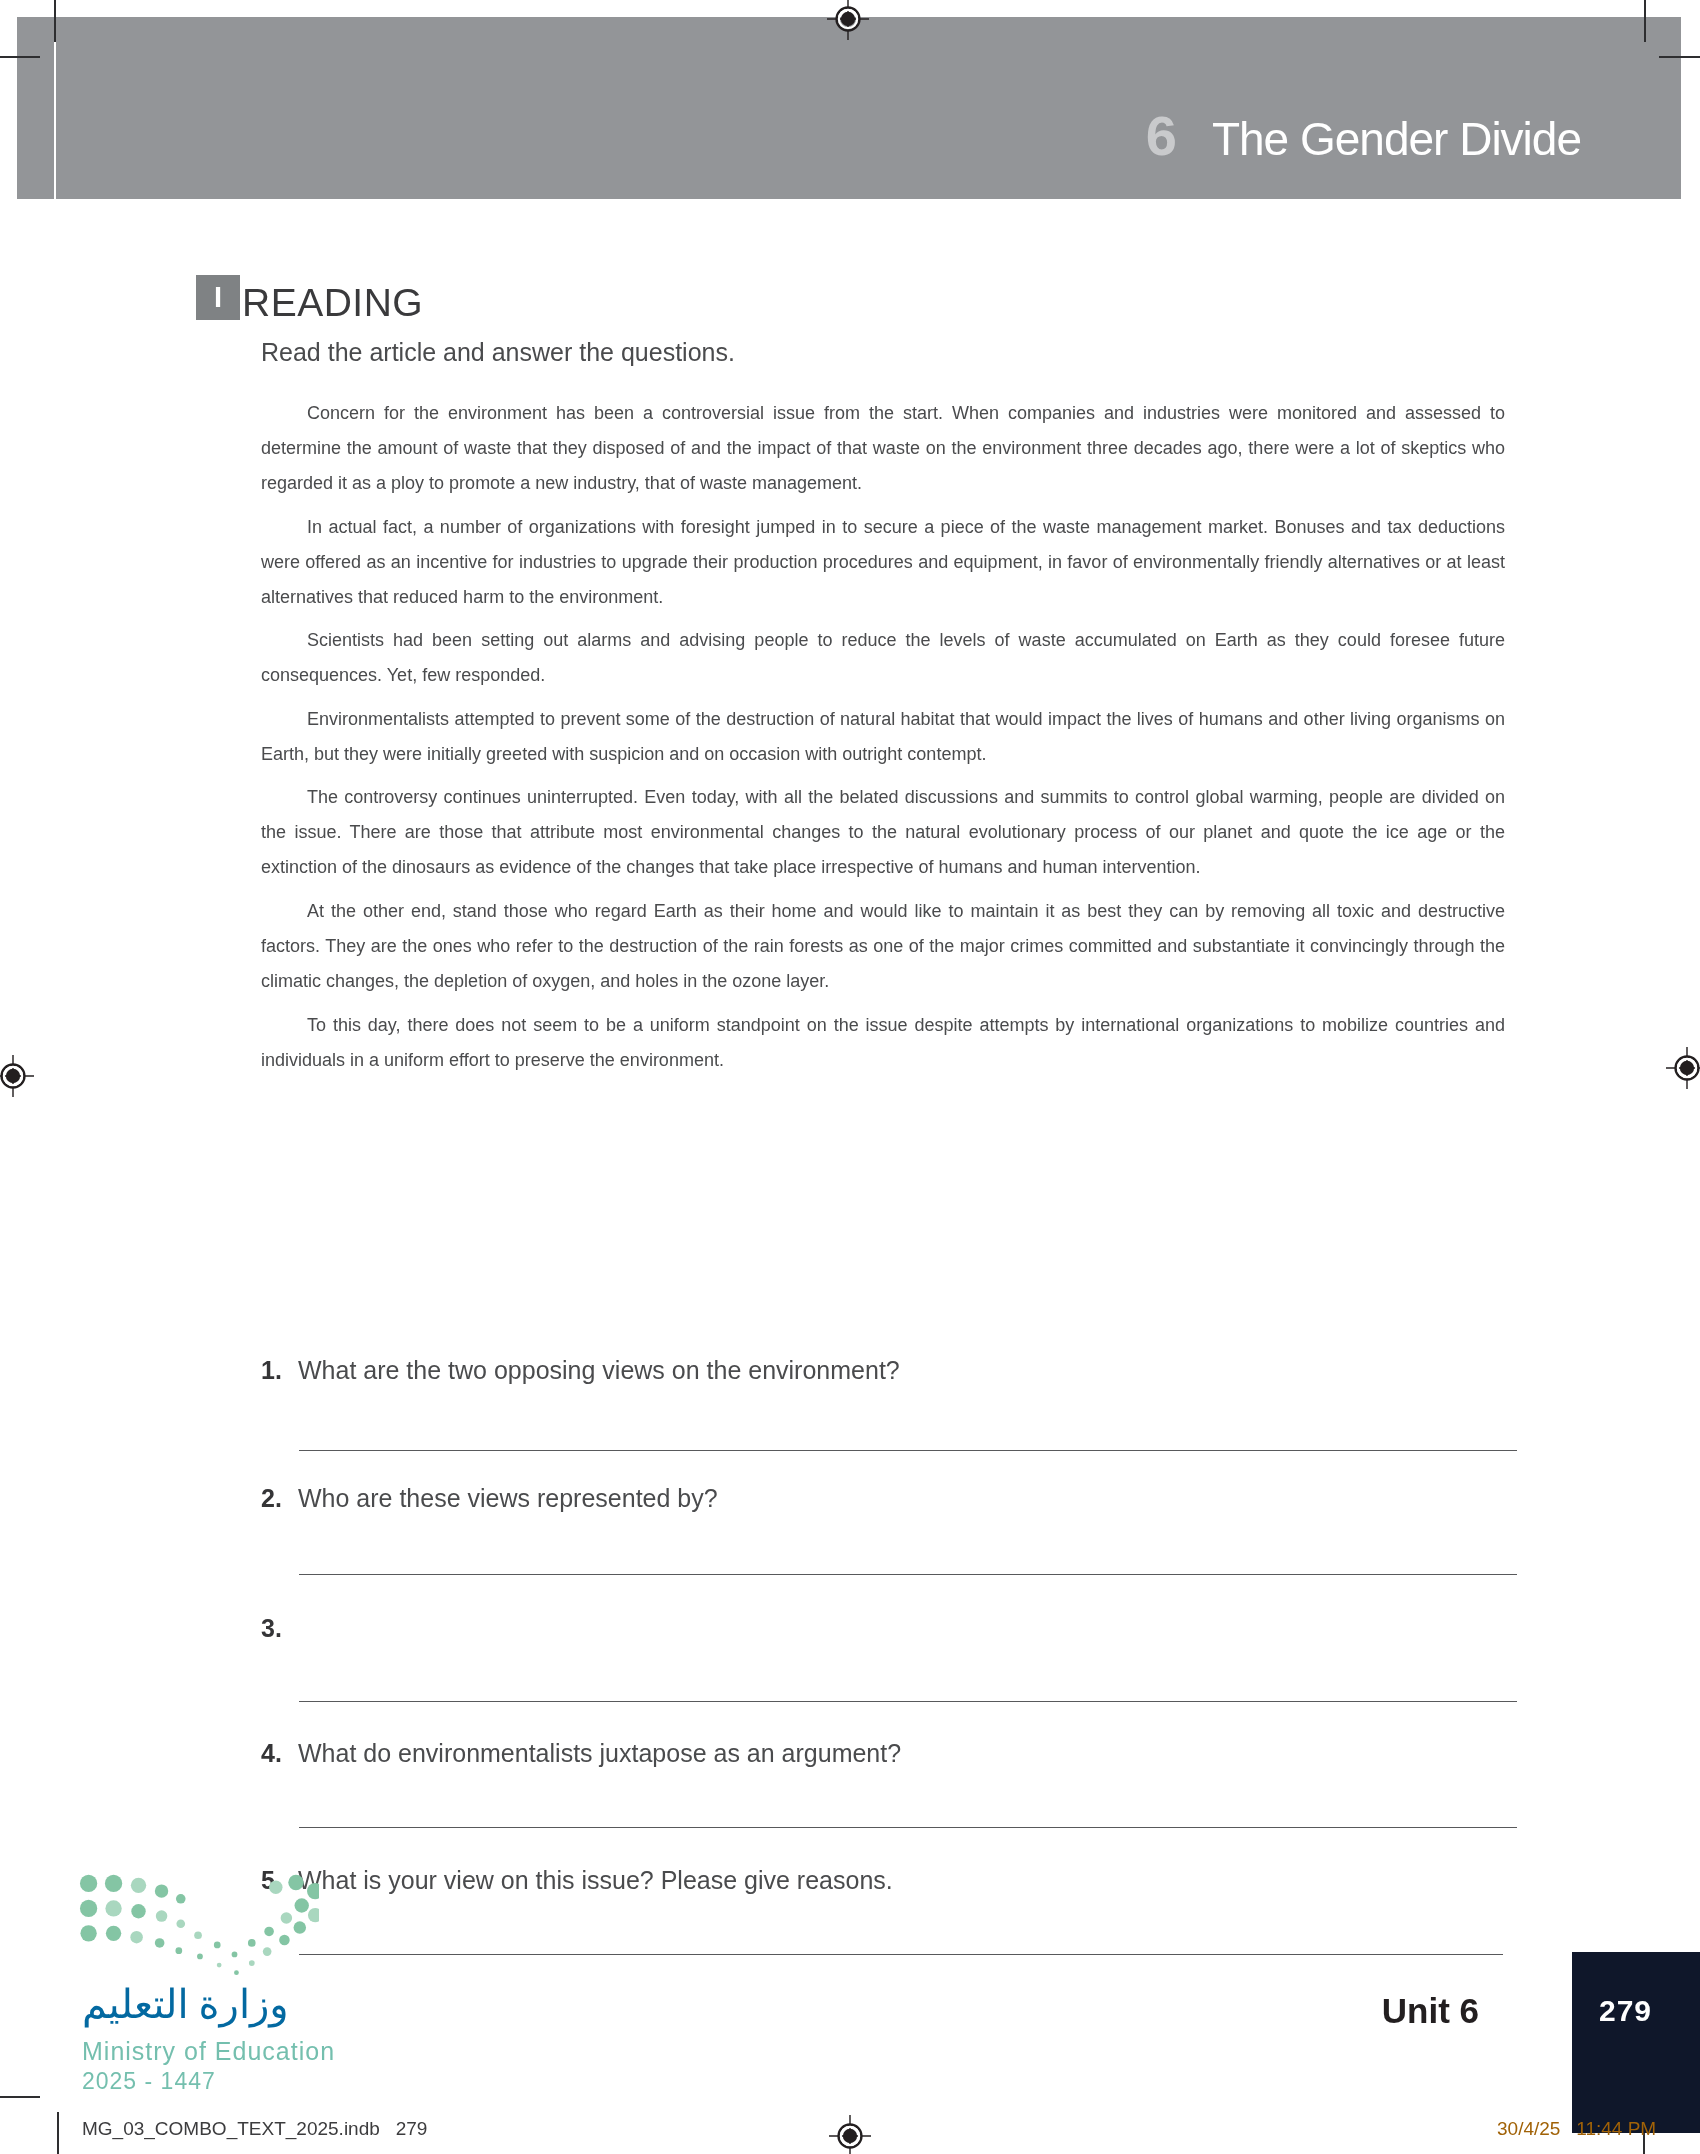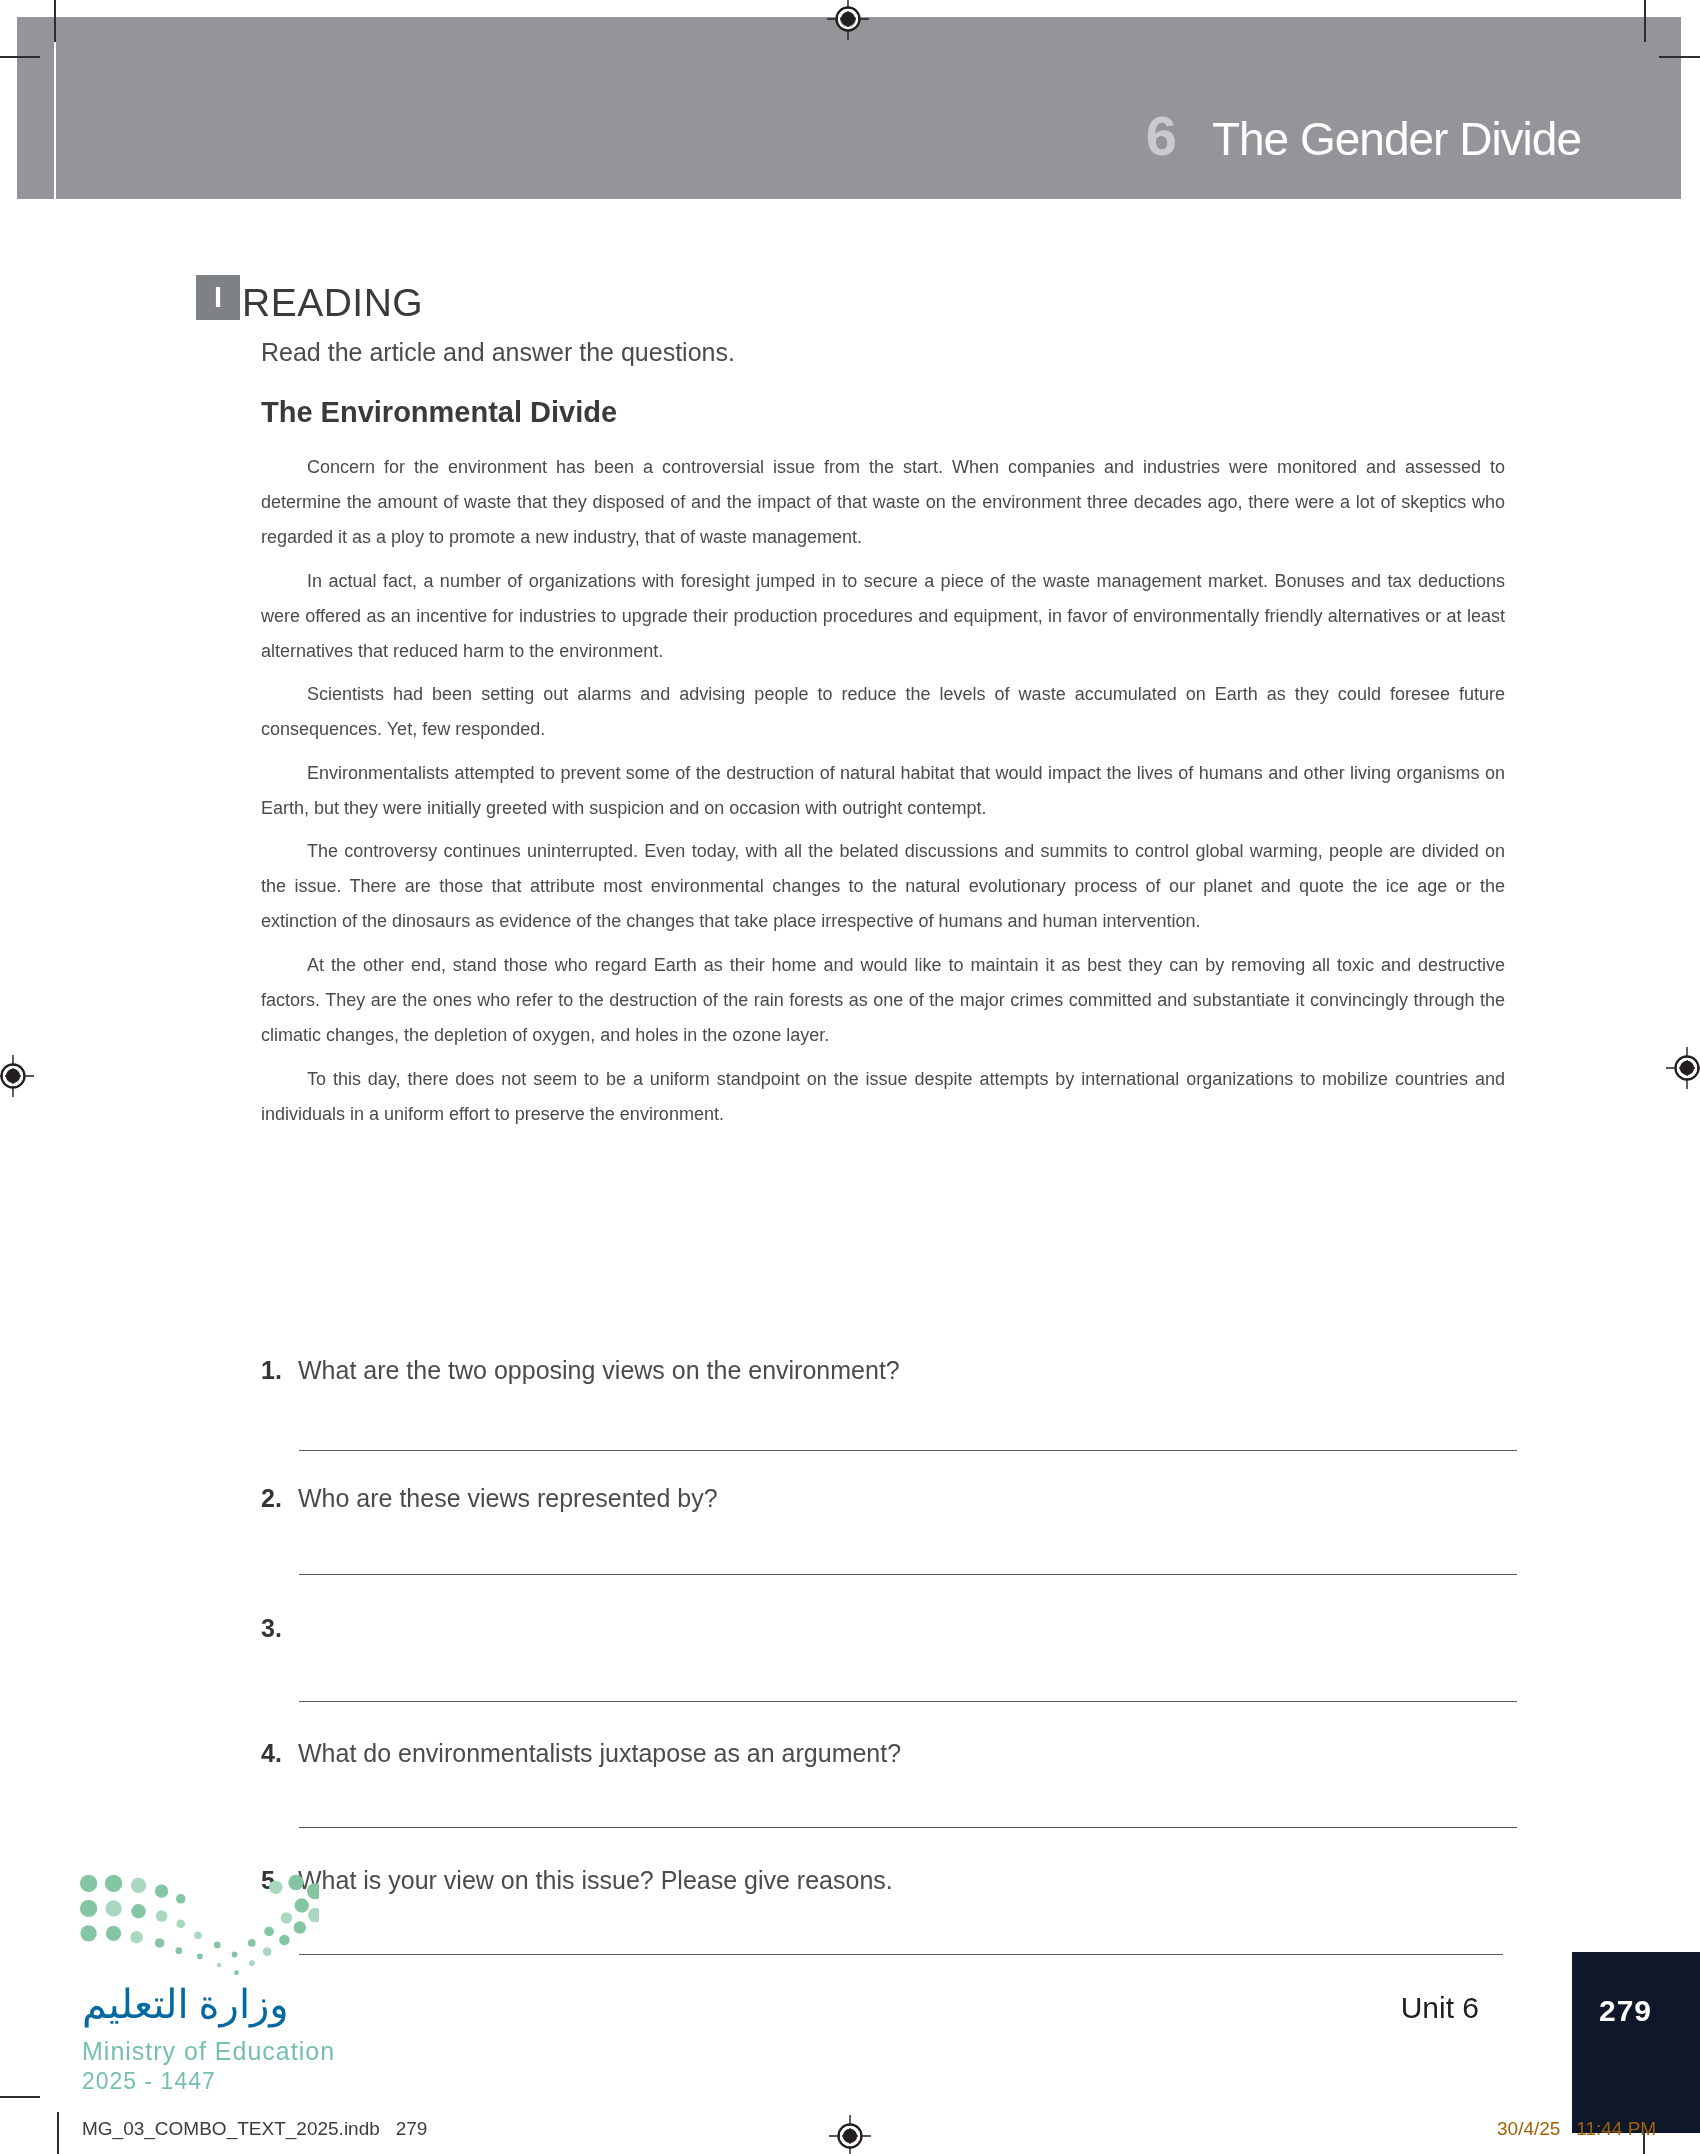--- a/index.html
+++ b/index.html
@@ -28,21 +28,21 @@
   .q{position:absolute;left:261px;width:1249px;font-size:25px;color:#4a4b4d;display:flex;}
   .qnum{font-weight:bold;color:#353537;width:37px;flex:0 0 37px;}
   .ans-line{position:absolute;left:299px;width:1218px;height:0;border-top:1.9px solid #58595b;}
   
   .logo-arabic{position:absolute;left:82px;top:1981px;width:240px;text-align:left;direction:rtl;
                font-family:Liberation Serif, serif;font-size:40px;color:#0369a1;}
   .logo-english{position:absolute;left:82px;top:2037px;font-size:25px;color:#74bfae;letter-spacing:1px;}
   .logo-years{position:absolute;left:82px;top:2068px;font-size:23px;color:#74bfae;letter-spacing:1px;}
   
   .unit-label{position:absolute;left:1369px;top:1991px;width:110px;text-align:right;
-              font-size:30px;font-weight:normal;color:#231f20;}
+              font-size:35px;font-weight:bold;color:#231f20;}
   .page-box{position:absolute;left:1525px;top:1952px;width:157px;height:181px;background:#0f172a;margin-left:47px;}
   .page-box span{position:absolute;left:27px;top:42px;font-size:30px;font-weight:bold;color:#ffffff;letter-spacing:1px;}
   .file-info{position:absolute;left:82px;top:2118px;font-size:19px;color:#3c3c3e;white-space:pre;}
   .print-info{position:absolute;left:1497px;top:2118px;font-size:19px;color:#a16207;white-space:pre;}
 </style>
 </head>
 <body>
 
 <div class="page">
 
@@ -91,21 +91,20 @@
   <div class="trim" style="left:1659px;top:2098px;width:41px;height:1.9px;"></div>
   <div class="trim" style="left:1643px;top:2112px;width:1.9px;height:43px;"></div>
 
   <div class="sec-box">
     <span>I</span>
   </div>
   <div class="sec-title">READING</div>
   <div class="sec-instr">Read the article and answer the questions.</div>
 
   <div class="article">
-    <h2>The Environmental Divide</h2>
     <p>Concern for the environment has been a controversial issue from the start. When companies and industries were monitored and assessed to determine the amount of waste that they disposed of and the impact of that waste on the environment three decades ago, there were a lot of skeptics who regarded it as a ploy to promote a new industry, that of waste management.</p>
     <p>In actual fact, a number of organizations with foresight jumped in to secure a piece of the waste management market. Bonuses and tax deductions were offered as an incentive for industries to upgrade their production procedures and equipment, in favor of environmentally friendly alternatives or at least alternatives that reduced harm to the environment.</p>
     <p>Scientists had been setting out alarms and advising people to reduce the levels of waste accumulated on Earth as they could foresee future consequences. Yet, few responded.</p>
     <p>Environmentalists attempted to prevent some of the destruction of natural habitat that would impact the lives of humans and other living organisms on Earth, but they were initially greeted with suspicion and on occasion with outright contempt.</p>
     <p>The controversy continues uninterrupted. Even today, with all the belated discussions and summits to control global warming, people are divided on the issue. There are those that attribute most environmental changes to the natural evolutionary process of our planet and quote the ice age or the extinction of the dinosaurs as evidence of the changes that take place irrespective of humans and human intervention.</p>
     <p>At the other end, stand those who regard Earth as their home and would like to maintain it as best they can by removing all toxic and destructive factors. They are the ones who refer to the destruction of the rain forests as one of the major crimes committed and substantiate it convincingly through the climatic changes, the depletion of oxygen, and holes in the ozone layer.</p>
     <p>To this day, there does not seem to be a uniform standpoint on the issue despite attempts by international organizations to mobilize countries and individuals in a uniform effort to preserve the environment.</p>
   </div>
 
   <div class="q" style="top:1356px;">

